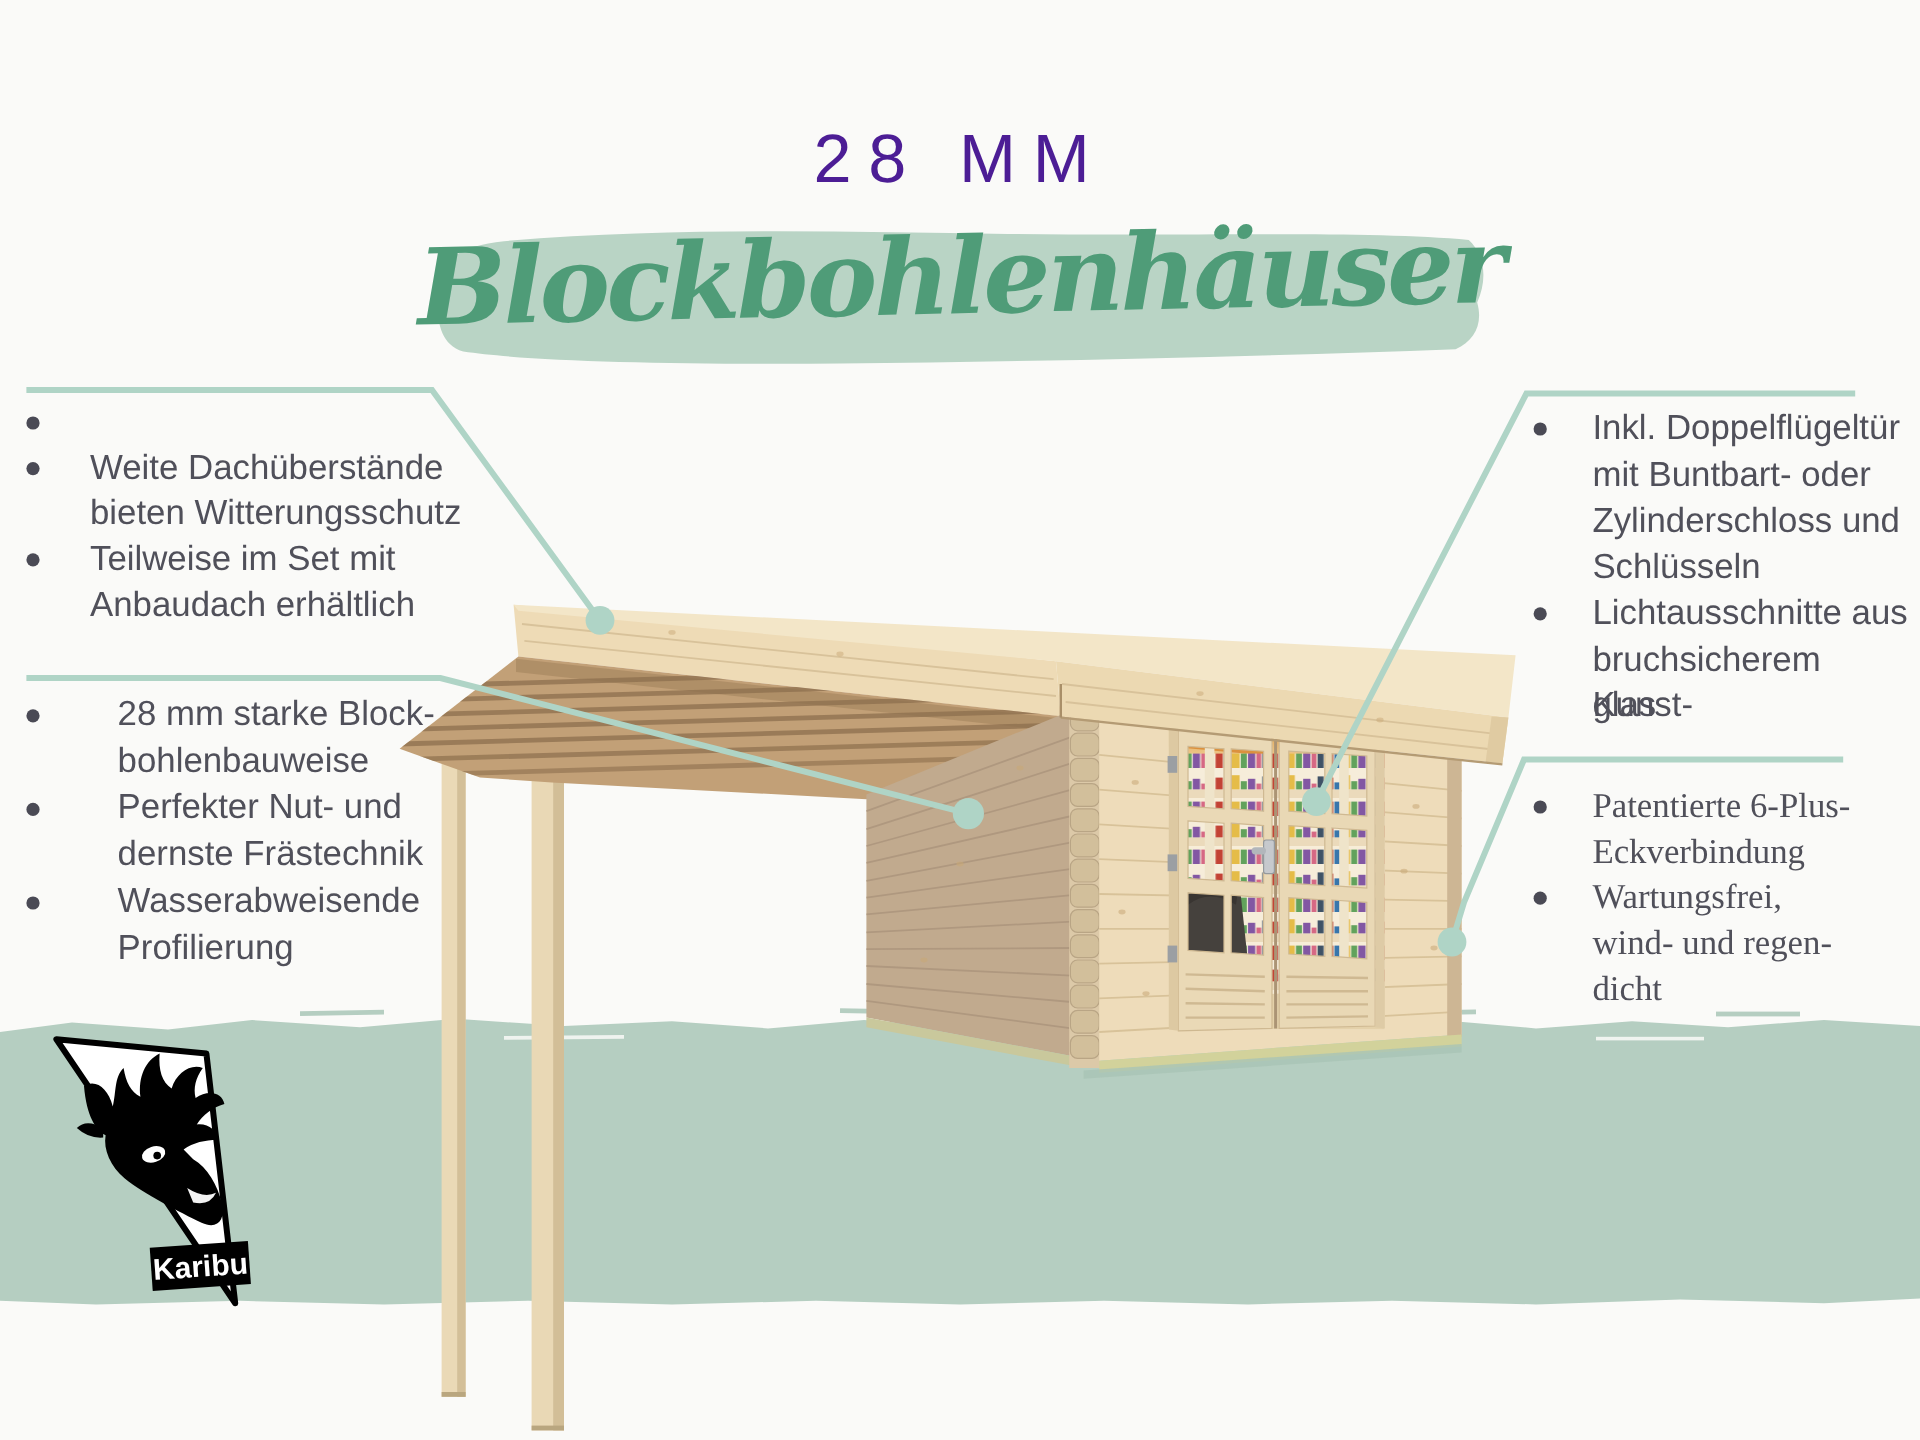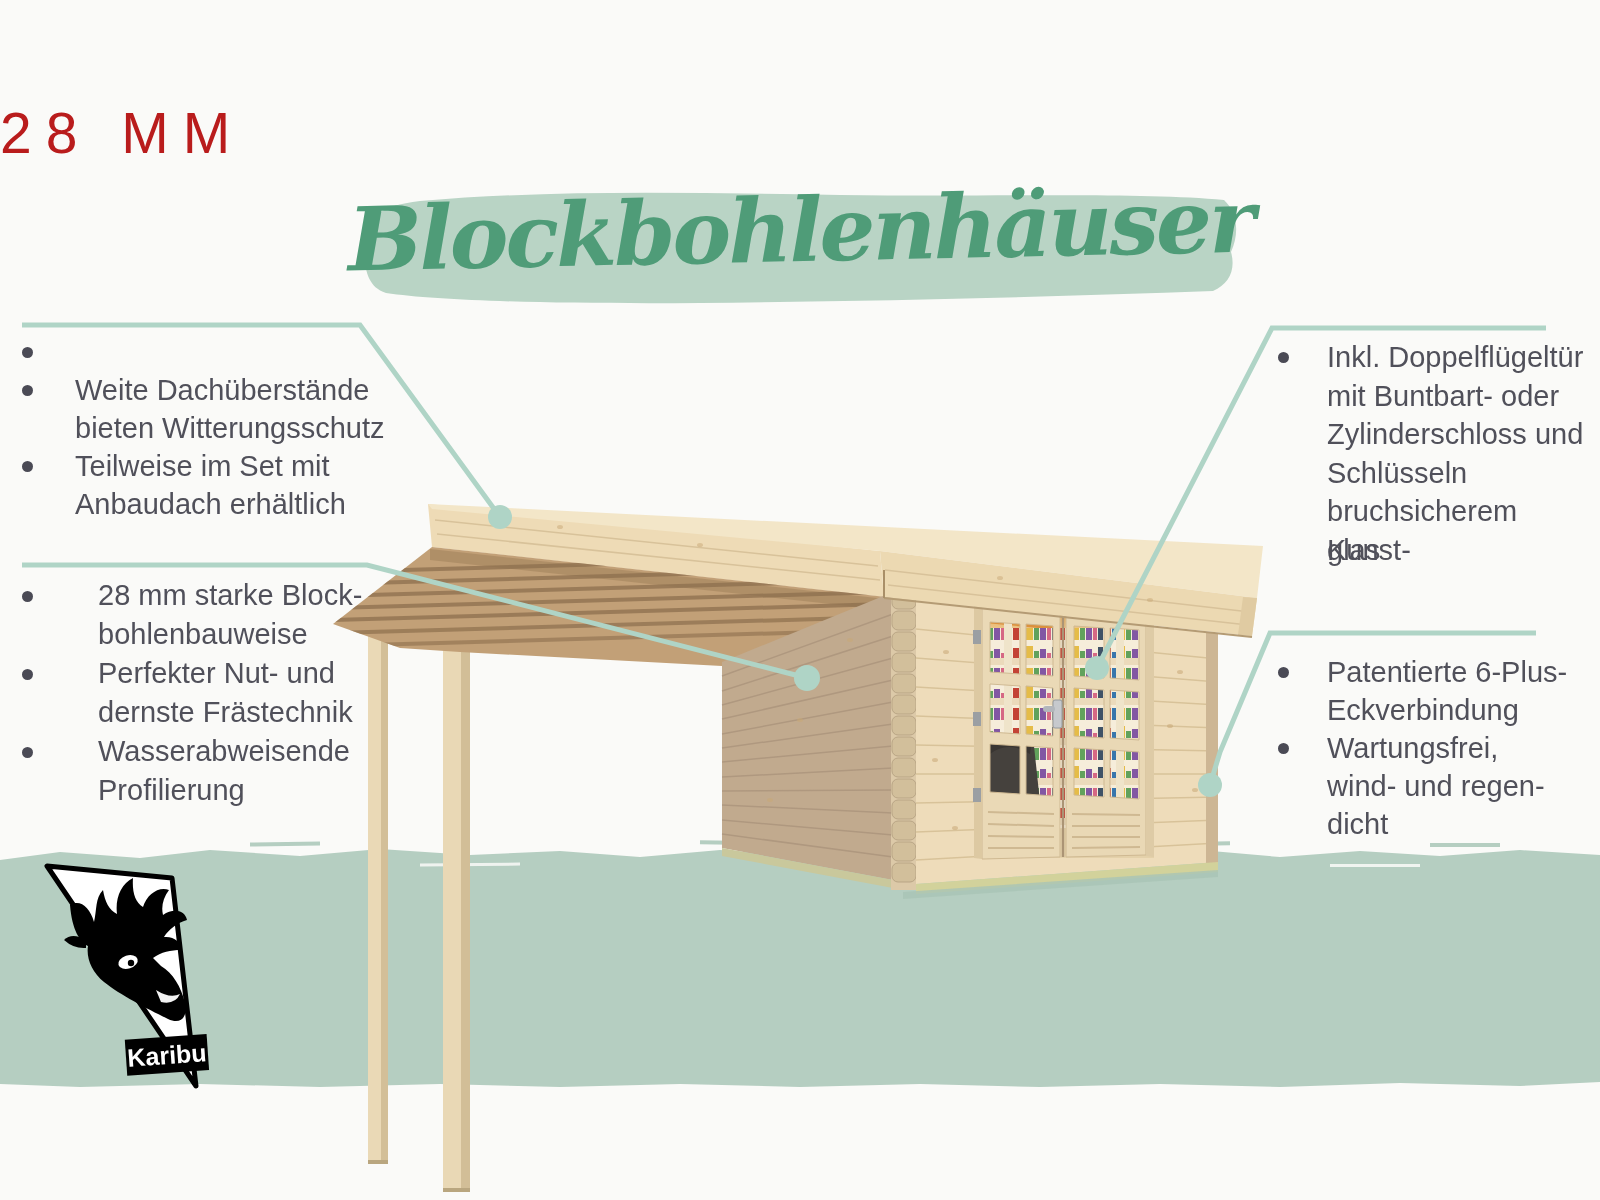--- a/index.html
+++ b/index.html
@@ -1,38 +1,38 @@
 <!DOCTYPE html>
 <html style="--green: #4f9c78; --brush: #b9d4c5; --ground: #b5cec1; --callout: #afd4c6; --text: #50505a; --wood-top: #f3e6c8; --wood-fascia: #ecd9b2; --wood-side: #c1aa8e; --wood-front: #eedcba; --wood-joist: #c2a077;"><head>
 <meta charset="utf-8">
 <style>
   html,body{margin:0;padding:0;background:#ffffff;}
   #stage{position:relative;width:1600px;height:1200px;background:#fafaf8;overflow:hidden;
          font-family:"Liberation Sans",sans-serif;}
   #scene{position:absolute;left:0;top:0;}
 
-  .title{position:absolute;left:0;top:100px;width:1600px;text-align:left;
-         font-size:57px;font-weight:400;letter-spacing:14px;color:#b91c1c;}
+  .title{position:absolute;left:0;top:100px;width:1600px;text-align:center;
+         font-size:57px;font-weight:400;letter-spacing:14px;color:#4c1d95;}
   .headline{position:absolute;left:0;top:178px;width:1600px;text-align:center;
          font-family:"DejaVu Serif",serif;font-style:italic;font-weight:bold;
          font-size:88px;letter-spacing:-3px;color:var(--green,#4f9c78);
          transform:rotate(-1.2deg);}
 
   .fblock{position:absolute;color:var(--text,#50505a);font-size:29px;}
   .fline{position:relative;display:block;}
   .dot{position:absolute;left:0;top:50%;margin-top:-5px;width:11px;height:11px;
        border-radius:50%;background:#4a4a55;}
   .ftext{display:block;}
   #f-roof{left:22px;top:333px;}   #f-roof .fline{height:38px;line-height:38px;}
   #f-roof .ftext{margin-left:53px;}
   #f-wall{left:22px;top:576px;}   #f-wall .fline{height:39px;line-height:39px;}
   #f-wall .ftext{margin-left:76px;}
   #f-door{left:1278px;top:338px;} #f-door .fline{height:38.5px;line-height:38.5px;}
   #f-door .ftext{margin-left:49px;}
-  #f-corner{left:1278px;top:653px;} #f-corner .fline{height:38px;line-height:38px;}
+  #f-corner{left:1278px;top:653px;} #f-corner .fline{height:38px;line-height:38px;font-family:Liberation Serif, serif;}
   #f-corner .ftext{margin-left:49px;}
 </style>
 </head>
 <body>
 
 <div id="stage">
 
 <svg id="scene" width="1600" height="1200" viewBox="0 0 1600 1200">
   <defs>
     <linearGradient id="ceilGlow" x1="0" y1="0" x2="0" y2="1">
@@ -338,20 +338,24 @@
   <div class="fline">
         <span class="ftext">mit Buntbart- oder</span>
       </div>
   <div class="fline">
         <span class="ftext">Zylinderschloss und</span>
       </div>
   <div class="fline">
         <span class="ftext">Schlüsseln</span>
       </div>
   <div class="fline">
+        <span class="dot"></span>
+        <span class="ftext">Lichtausschnitte aus</span>
+      </div>
+  <div class="fline">
         <span class="ftext">bruchsicherem Kunst-</span>
       </div>
   <div class="fline">
         <span class="ftext">glas</span>
       </div>
 </div>
 
 <div class="fblock" id="f-corner">
   <div class="fline">
         <span class="dot"></span>

